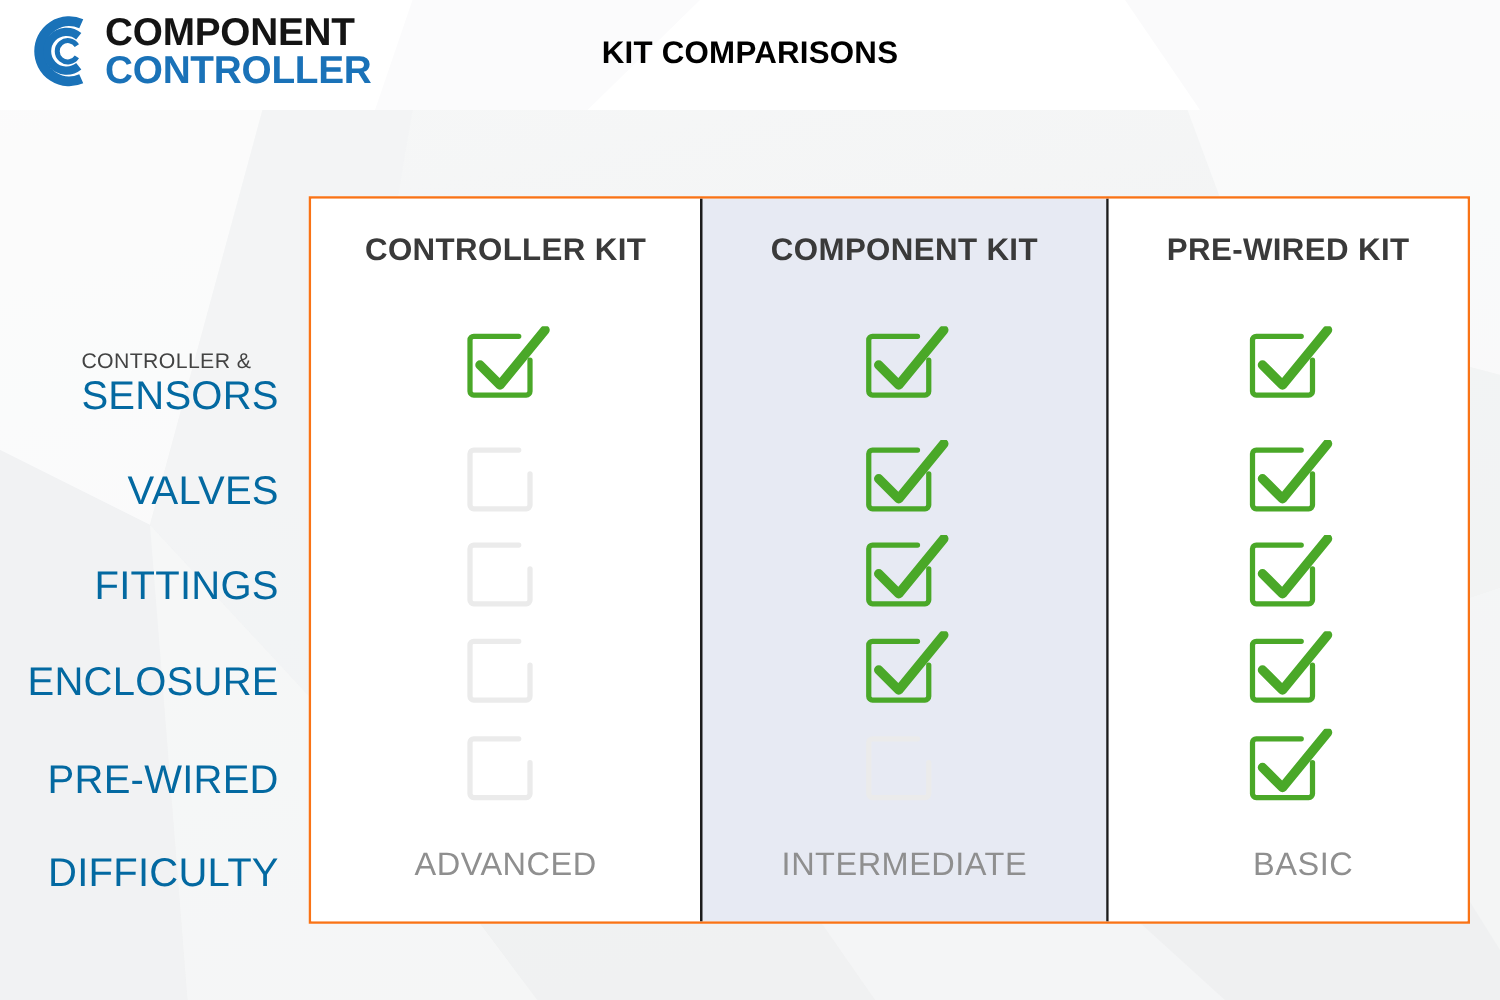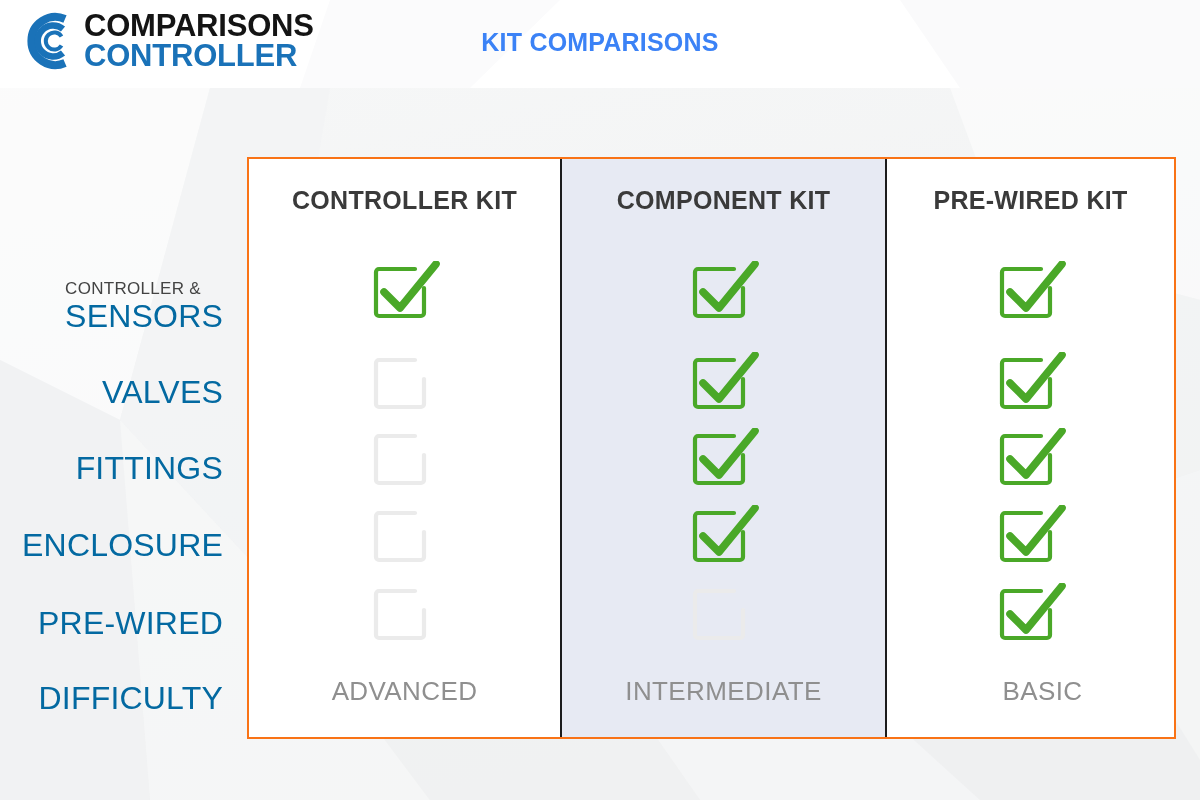--- a/index.html
+++ b/index.html
@@ -34,21 +34,21 @@
   }
   #logo-line2 {
     font-size: 31px; font-weight: bold; color: #1a72b8;
     letter-spacing: -0.2px;
   }
 
   #page-title {
     position: absolute; left: 0; top: 28px; width: 1200px;
     text-align: center;
     font-size: 25px; font-weight: bold;
-    color: #3b82f6;
+    color: #000000;
     letter-spacing: 0.2px;
   }
 
   
   #row-labels {
     position: absolute; left: 0; top: 167px; width: 247px; height: 582px;
     z-index: 3;
   }
   .row-label {
     position: absolute; right: 24px;
@@ -152,21 +152,21 @@
 
   <div id="logo-block">
     <svg id="logo-mark" viewBox="0 0 62 70">
       <g fill="none" stroke="#1a72b8">
         <path d="M49 13 A24 24 0 1 0 49 57" stroke-width="8" stroke-linecap="butt"></path>
         <path d="M47 23 A15.5 15.5 0 1 0 47 47" stroke-width="6.5" stroke-linecap="butt"></path>
         <path d="M45.5 30.5 A8.5 8.5 0 1 0 45.5 39.5" stroke-width="4" stroke-linecap="butt"></path>
       </g>
     </svg>
     <div id="logo-words">
-      <span id="logo-line1">COMPARISONS</span>
+      <span id="logo-line1">COMPONENT</span>
       <span id="logo-line2">CONTROLLER</span>
     </div>
   </div>
 
   <div id="page-title">KIT COMPARISONS</div>
 </div>
 
 <div id="row-labels">
     <div class="row-label" style="top: 113px;">
       <span class="sub">CONTROLLER &amp;</span>

